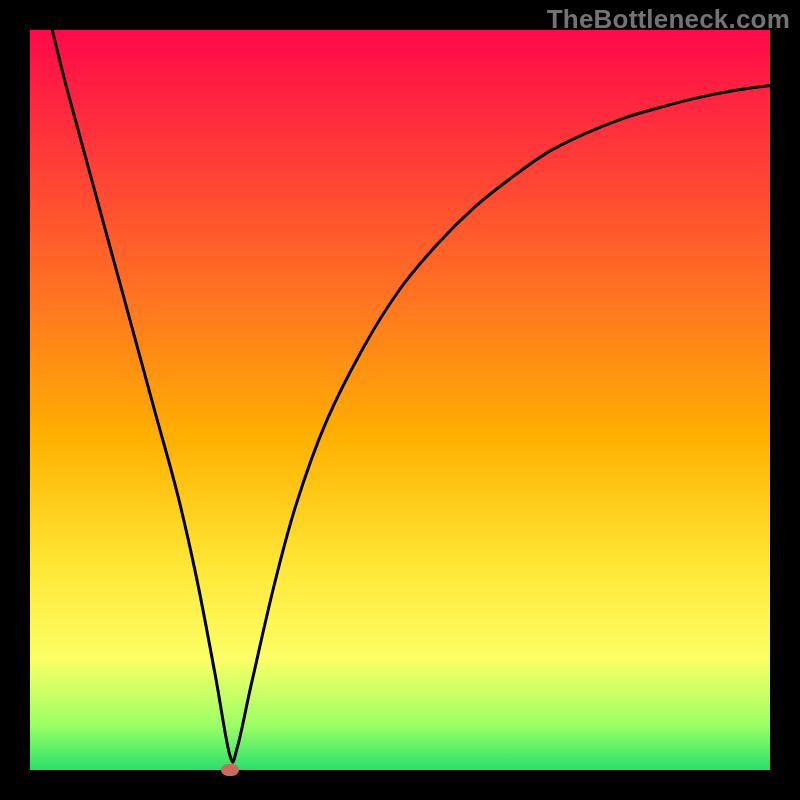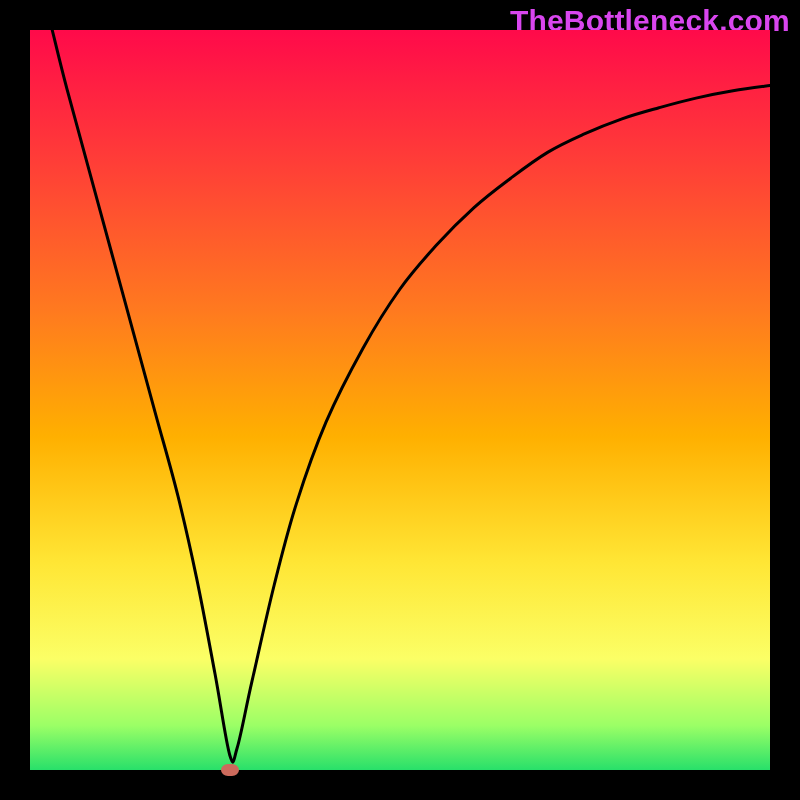--- a/index.html
+++ b/index.html
@@ -13,23 +13,23 @@
   .frame {
     position: relative;
     width: 800px;
     height: 800px;
     background: #000;
   }
   .watermark {
     position: absolute;
     top: 4px;
     right: 10px;
-    color: #d946ef;
+    color: #737373;
     font-family: Arial, Helvetica, sans-serif;
-    font-size: 30px;
+    font-size: 26px;
     font-weight: 600;
     letter-spacing: 0.2px;
   }
   .plot {
     position: absolute;
     left: 30px;
     top: 30px;
     width: 740px;
     height: 740px;
   }

